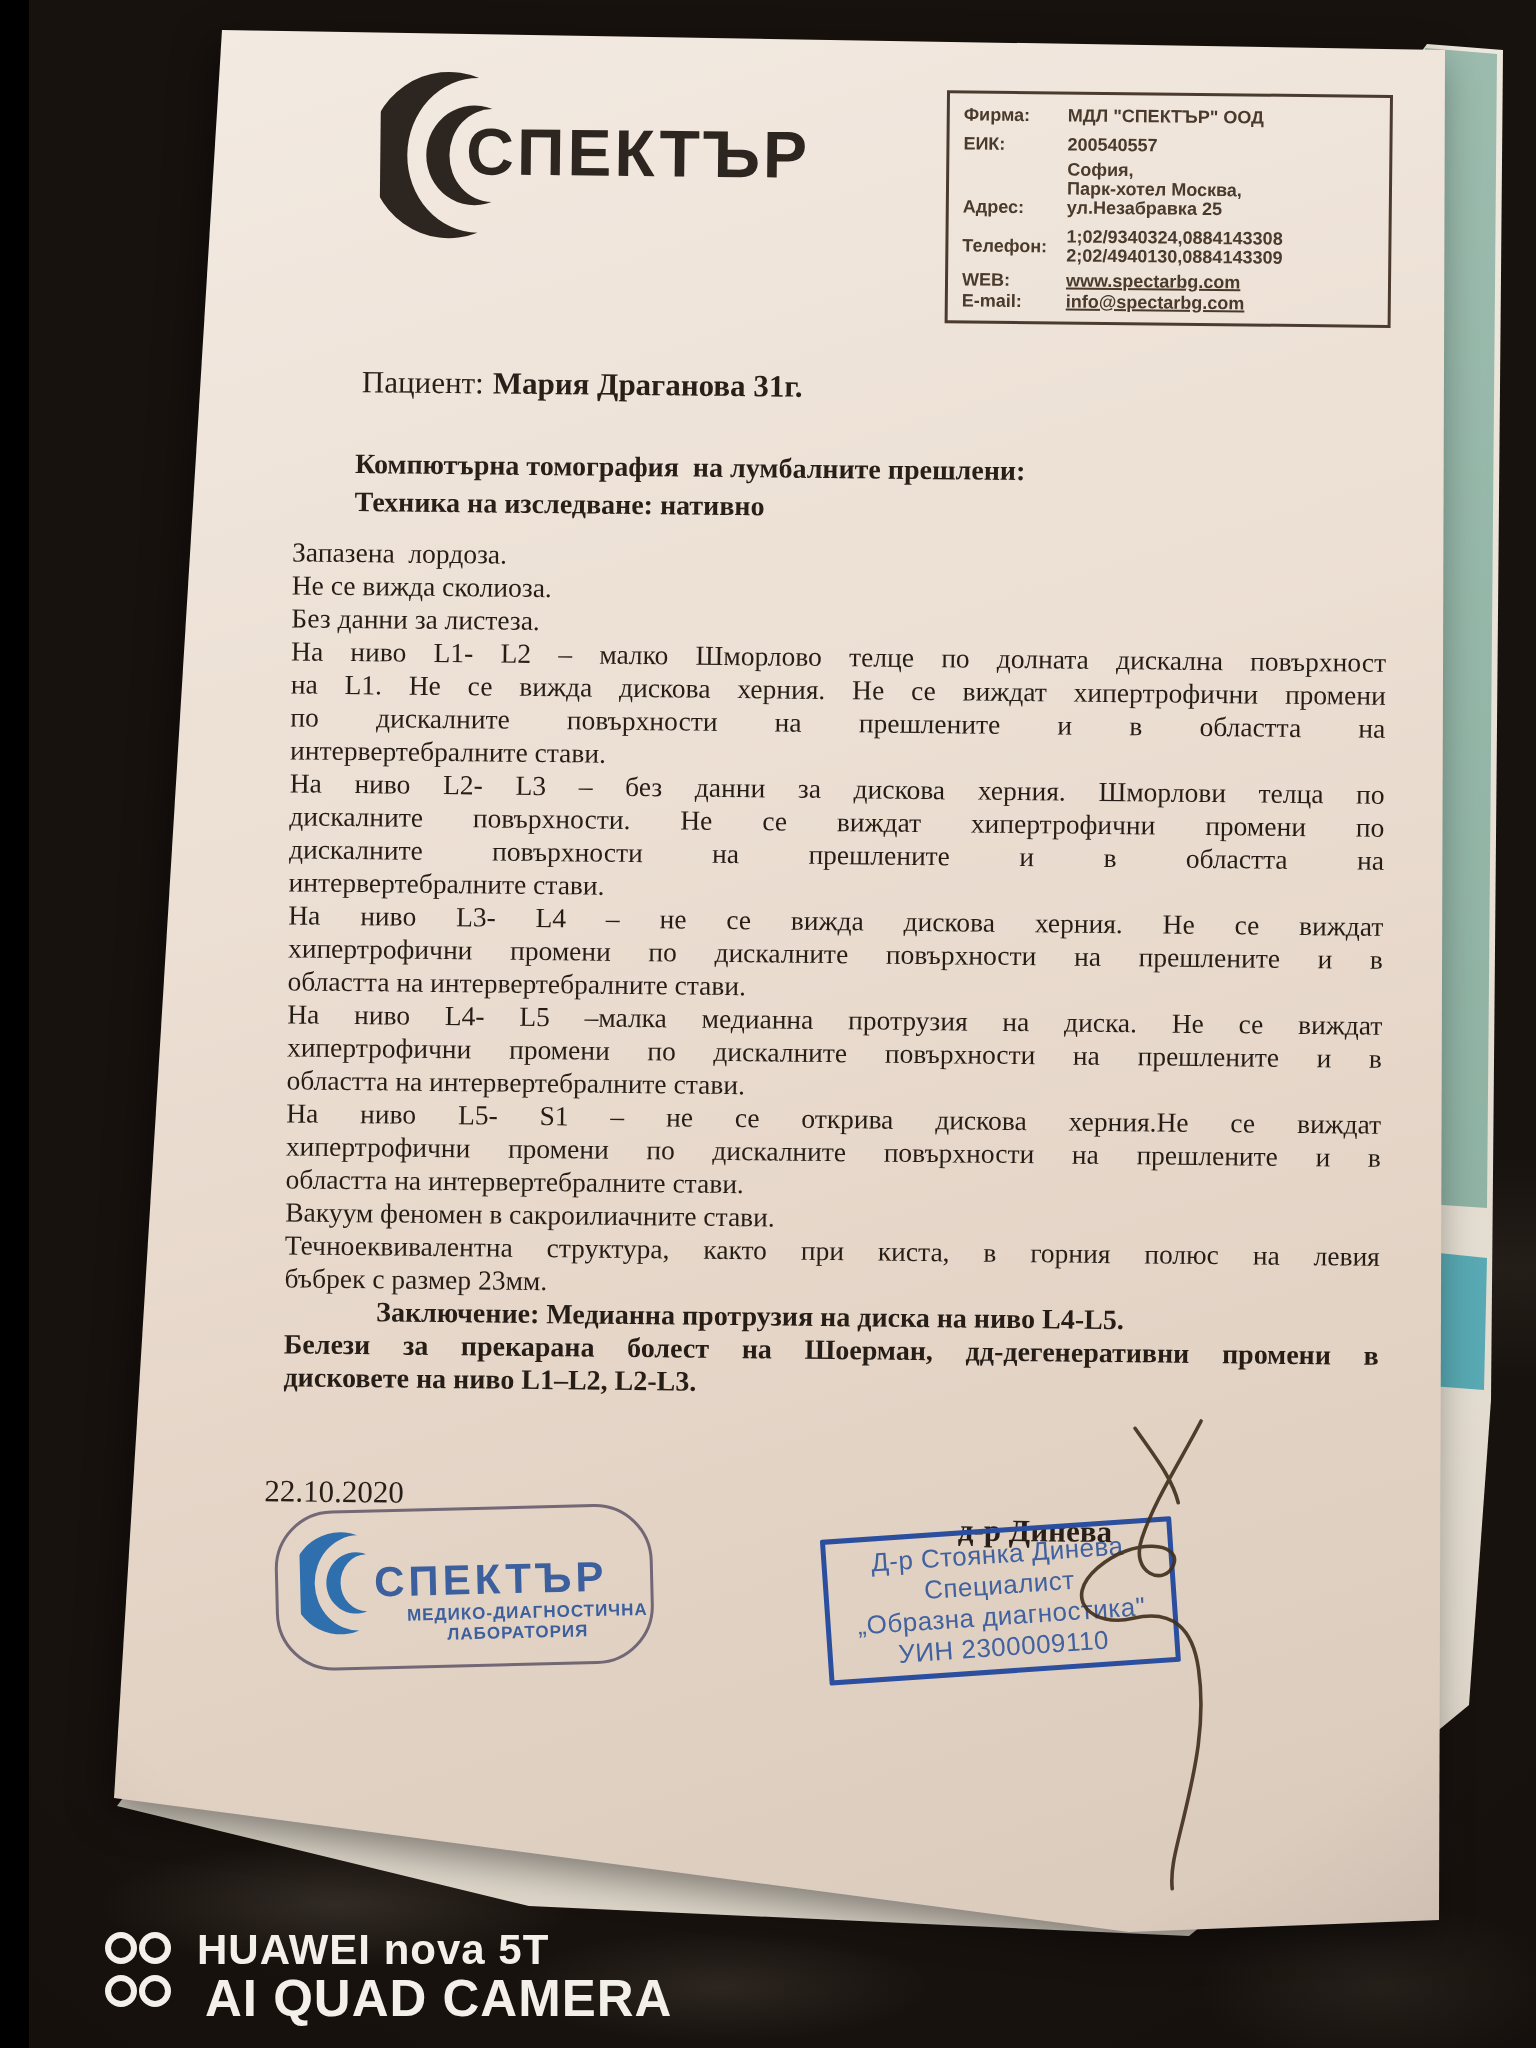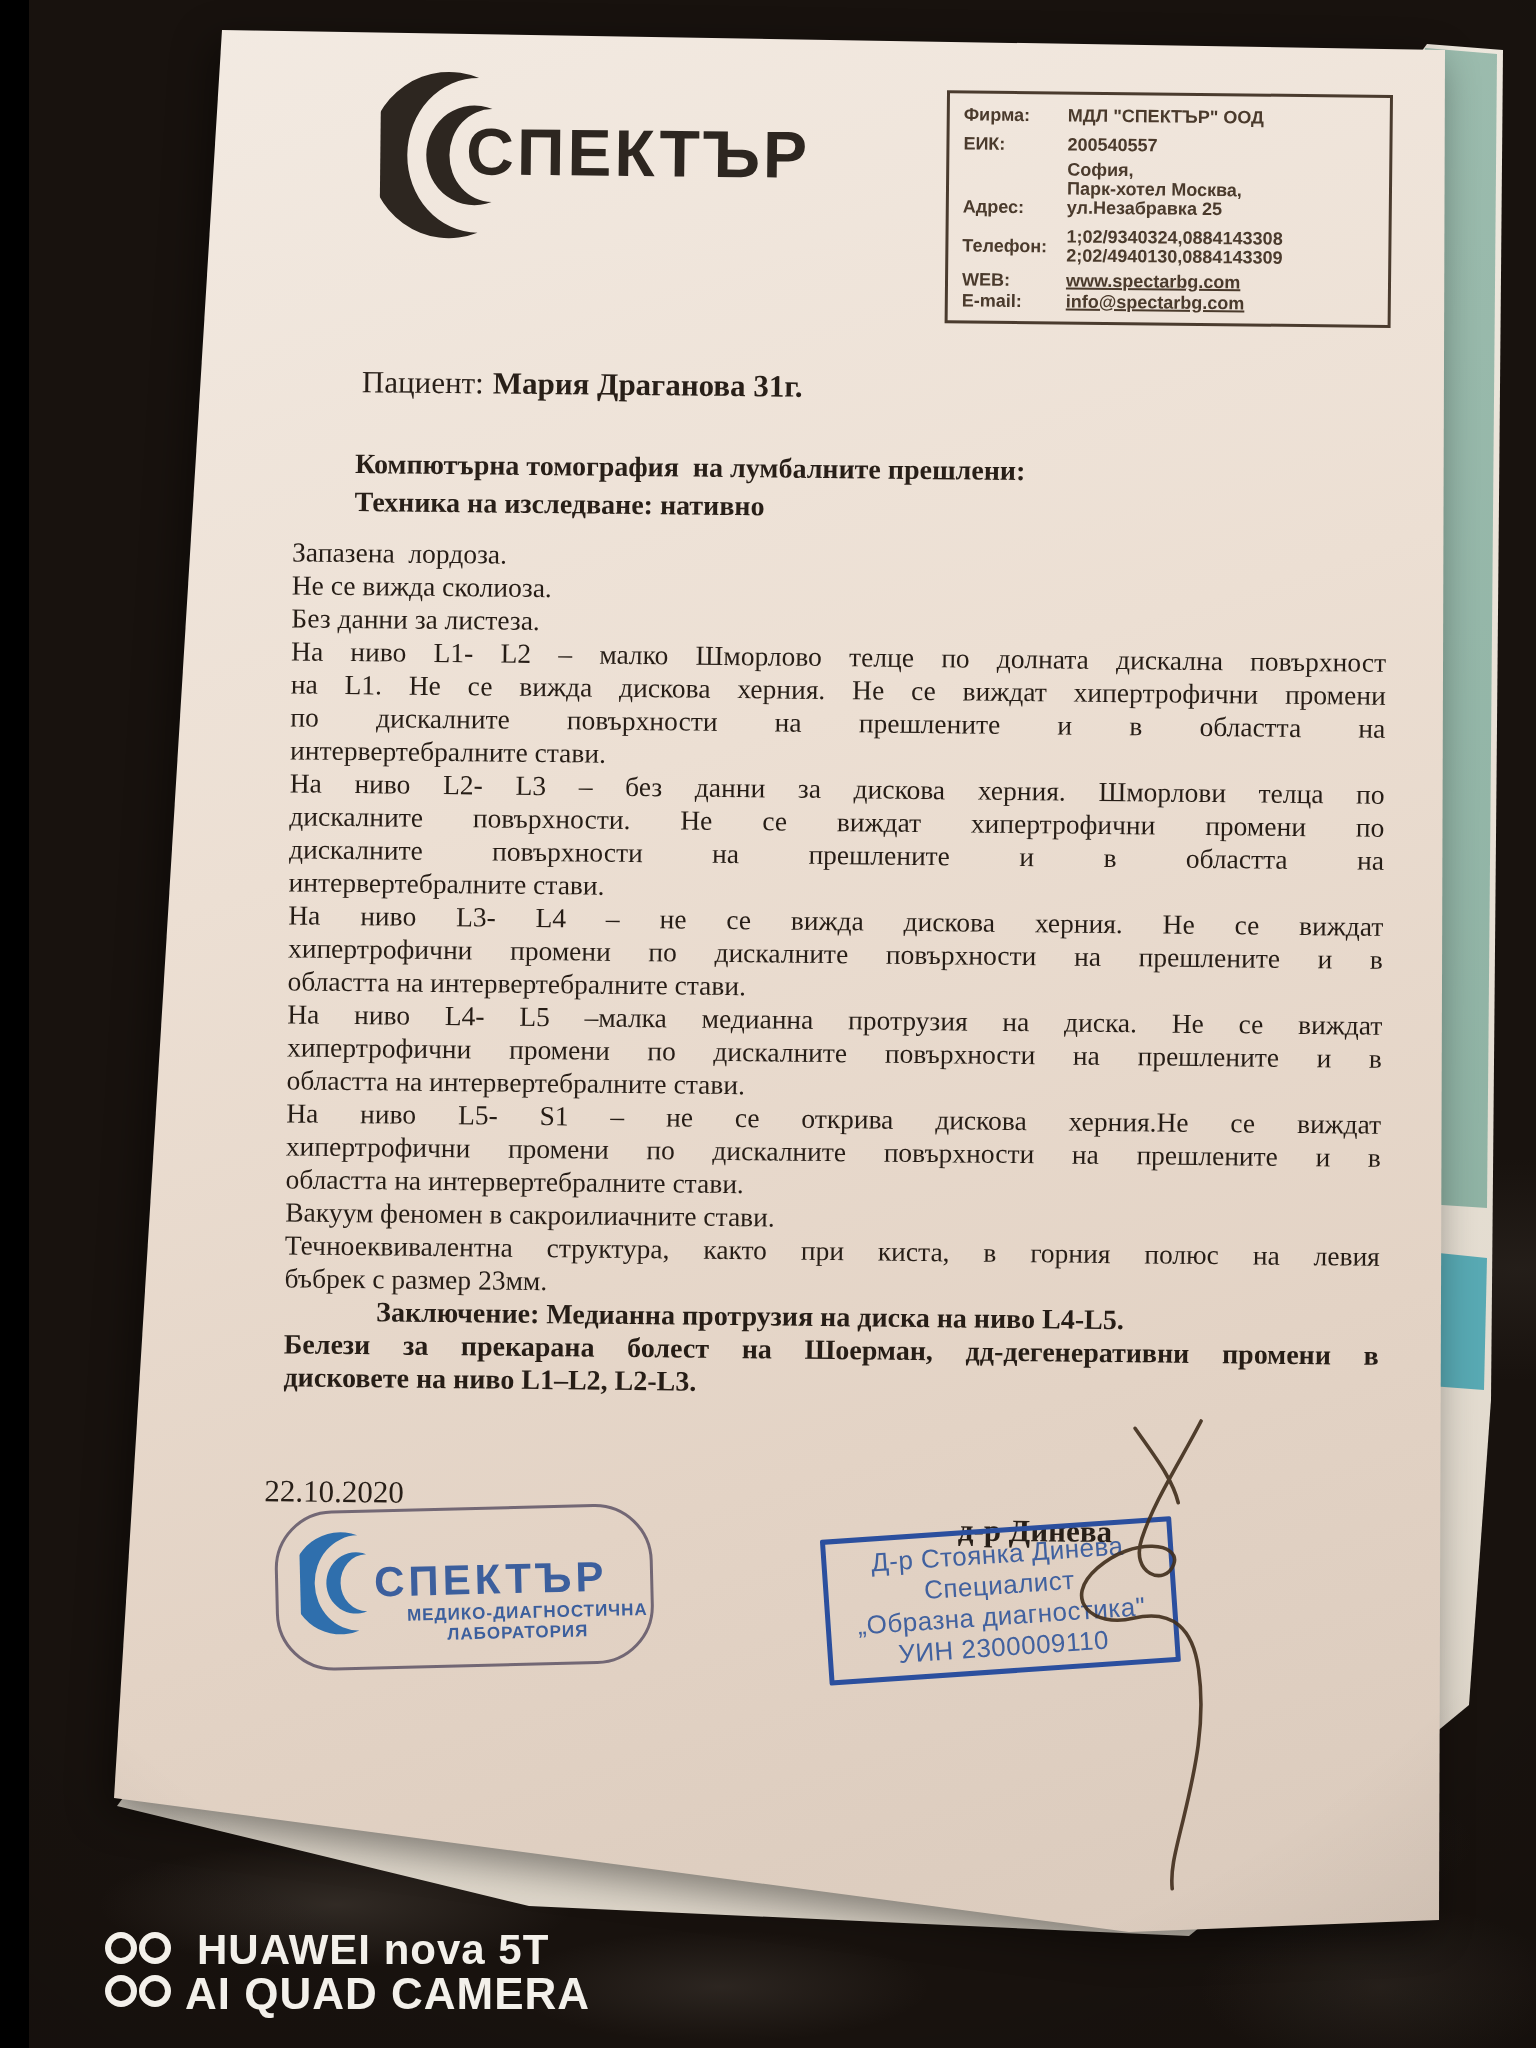--- a/index.html
+++ b/index.html
@@ -89,21 +89,21 @@
     letter-spacing:.5px;color:#41619f;}
 
   .signature{position:absolute;left:0;top:0;z-index:5;}
 
   
   .vignette{position:absolute;inset:0;z-index:8;pointer-events:none;
     background:radial-gradient(120% 100% at 48% 42%, rgba(0,0,0,0) 55%, rgba(0,0,0,.30) 100%);}
   .watermark{position:absolute;z-index:9;left:0;top:1918px;width:100%;color:#f3f0ea;
     font-family:"Liberation Sans",sans-serif;font-weight:700;}
   .wm-line1{position:absolute;left:168px;top:8px;font-size:42px;letter-spacing:1px;white-space:pre;}
-  .wm-line2{position:absolute;left:156px;top:51px;font-size:44px;letter-spacing:1px;white-space:pre;}
+  .wm-line2{position:absolute;left:176px;top:51px;font-size:51px;letter-spacing:1px;white-space:pre;}
 </style>
 </head>
 <body>
 
 <div class="stage">
   <div class="bg"></div>
   <div class="under-sheet"></div>
   <div class="folder-teal"></div>
   <div class="folder-cyan"></div>
 

